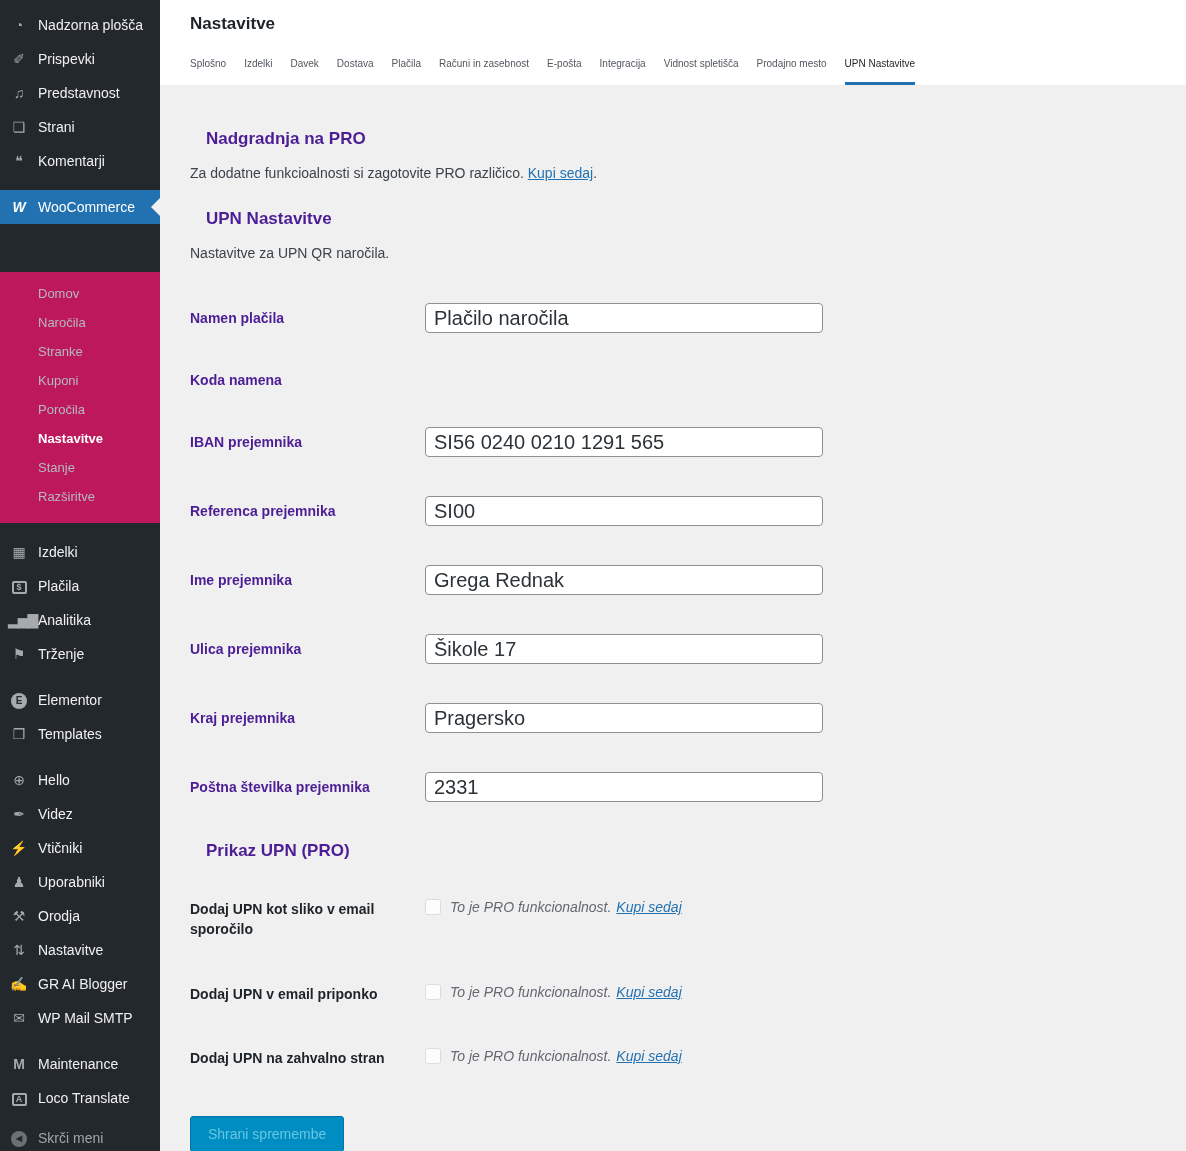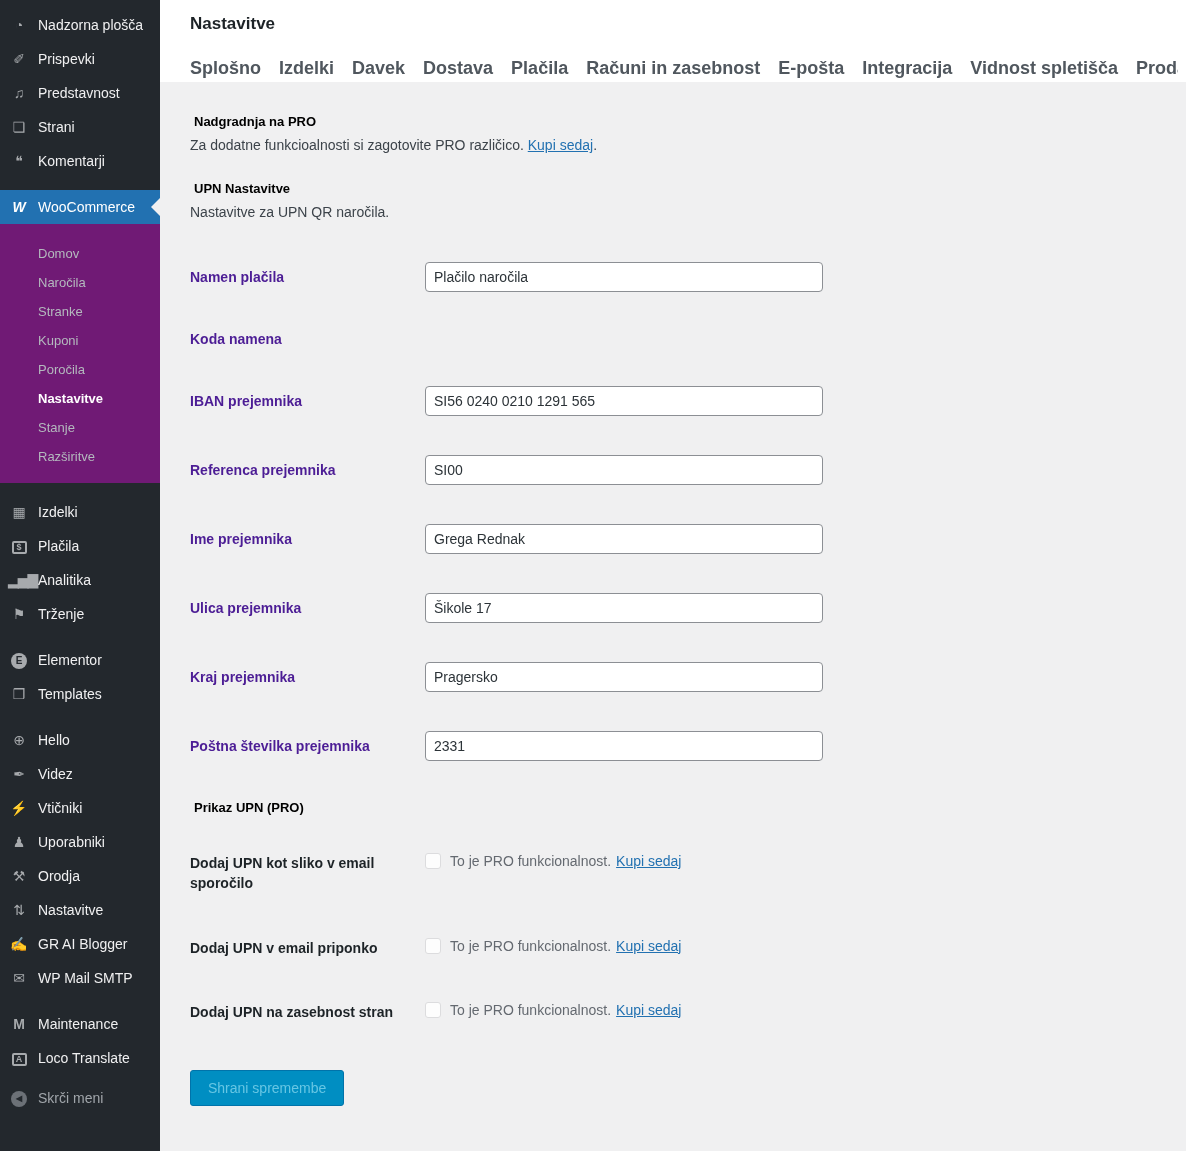--- a/index.html
+++ b/index.html
@@ -38,21 +38,21 @@
   .m-item.active .ico { color:#fff; }
   .m-item.active .arrow {
     position:absolute; right:0; top:50%; transform:translateY(-50%);
     width:0; height:0;
     border-top:9px solid transparent;
     border-bottom:9px solid transparent;
     border-right:9px solid #f0f0f1;
   }
   .m-item.dim, .m-item.dim .ico { color:#a0a5aa; }
 
-  .submenu { background:#701a75; padding:15px 0 12px; }
+  .submenu { background:#be185d; padding:7px 0 12px;margin-top:48px; }
   .s-item {
     padding:7px 0 7px 38px;
     font-size:13px; color:#b4b9be; cursor:pointer;
   }
   .s-item.active { color:#fff; font-weight:bold; }
 
   .ico-woo { font-weight:bold; font-size:15px; font-style:italic; }
   .ico-bold { font-weight:bold; font-size:14px; }
   .ico-bars { font-size:9px; letter-spacing:-1px; }
   .ico-box {
@@ -66,52 +66,51 @@
     background:#a7aaad; color:#23282d;
     font-size:10px; font-weight:bold; margin:0 auto;
   }
 
   
   main.main { flex:1; display:flex; flex-direction:column; min-width:0; }
   .topbar { background:#fff; padding:14px 8px 0 30px; }
   .page-title { margin:0; font-size:17px; font-weight:700; color:#1d2327; }
   .tabs { display:flex; gap:18px; margin-top:24px; white-space:nowrap; overflow:hidden; }
   .tab {
-    padding-bottom:0; color:#50575e; cursor:pointer; font-size:18px;
+    padding-bottom:13px; color:#50575e; cursor:pointer; font-size:10px;
     border-bottom:3px solid transparent;
-    font-weight:bold;
   }
   .tab.active { color:#1d2327; border-bottom-color:#2271b1; }
 
   .content { padding:28px 30px 0; flex:1; }
-  .section-title { margin:4px; font-size:13px; font-weight:700; color:#000000; }
+  .section-title { margin:16px; font-size:17px; font-weight:700; color:#4c1d95; }
   .desc { margin:8px 0 0; color:#3c434a; }
   .desc a, a.link { color:#2271b1; text-decoration:underline; cursor:pointer; }
 
   .form { margin-top:42px; }
   .frow {
     display:grid; grid-template-columns:235px 1fr;
     align-items:center; margin-bottom:39px;
   }
   .frow label { font-weight:700; color:#4c1d95; padding-right:10px; }
   input.text {
     width:398px; height:30px;
     border:1px solid #8c8f94; border-radius:4px;
-    padding:0 8px; font-size:14px; color:#2c3338;
+    padding:0 8px; font-size:20px; color:#2c3338;
     font-family:"Liberation Sans", sans-serif;
     background:#fff;
   }
 
   .pro-rows { margin-top:38px; }
   .prow {
     display:grid; grid-template-columns:235px 1fr;
     align-items:flex-start; margin-bottom:44px;
   }
   .prow .plabel { font-weight:700; color:#1d2327; padding-right:14px; line-height:1.45; }
-  .pcell { display:flex; align-items:center; }
+  .pcell { display:flex; align-items:center;font-style:italic; }
   .checkbox {
     width:16px; height:16px; flex-shrink:0;
     background:#fdfdfd; border:1px solid #dcdcde; border-radius:3px;
     margin-right:9px; cursor:pointer;
   }
   .pnote { color:#646970; }
   .pcell a { margin-left:5px; }
 
   .btn-primary {
     display:inline-block;
@@ -320,21 +319,21 @@
         </div>
         <div class="prow">
           <div class="plabel">Dodaj UPN v email priponko</div>
           <div class="pcell">
             <span class="checkbox"></span>
             <span class="pnote">To je PRO funkcionalnost.</span>
             <a class="link">Kupi sedaj</a>
           </div>
         </div>
         <div class="prow">
-          <div class="plabel">Dodaj UPN na zasebnost stran</div>
+          <div class="plabel">Dodaj UPN na zahvalno stran</div>
           <div class="pcell">
             <span class="checkbox"></span>
             <span class="pnote">To je PRO funkcionalnost.</span>
             <a class="link">Kupi sedaj</a>
           </div>
         </div>
       </div>
 
     <button class="btn-primary">Shrani spremembe</button>
   </div>

